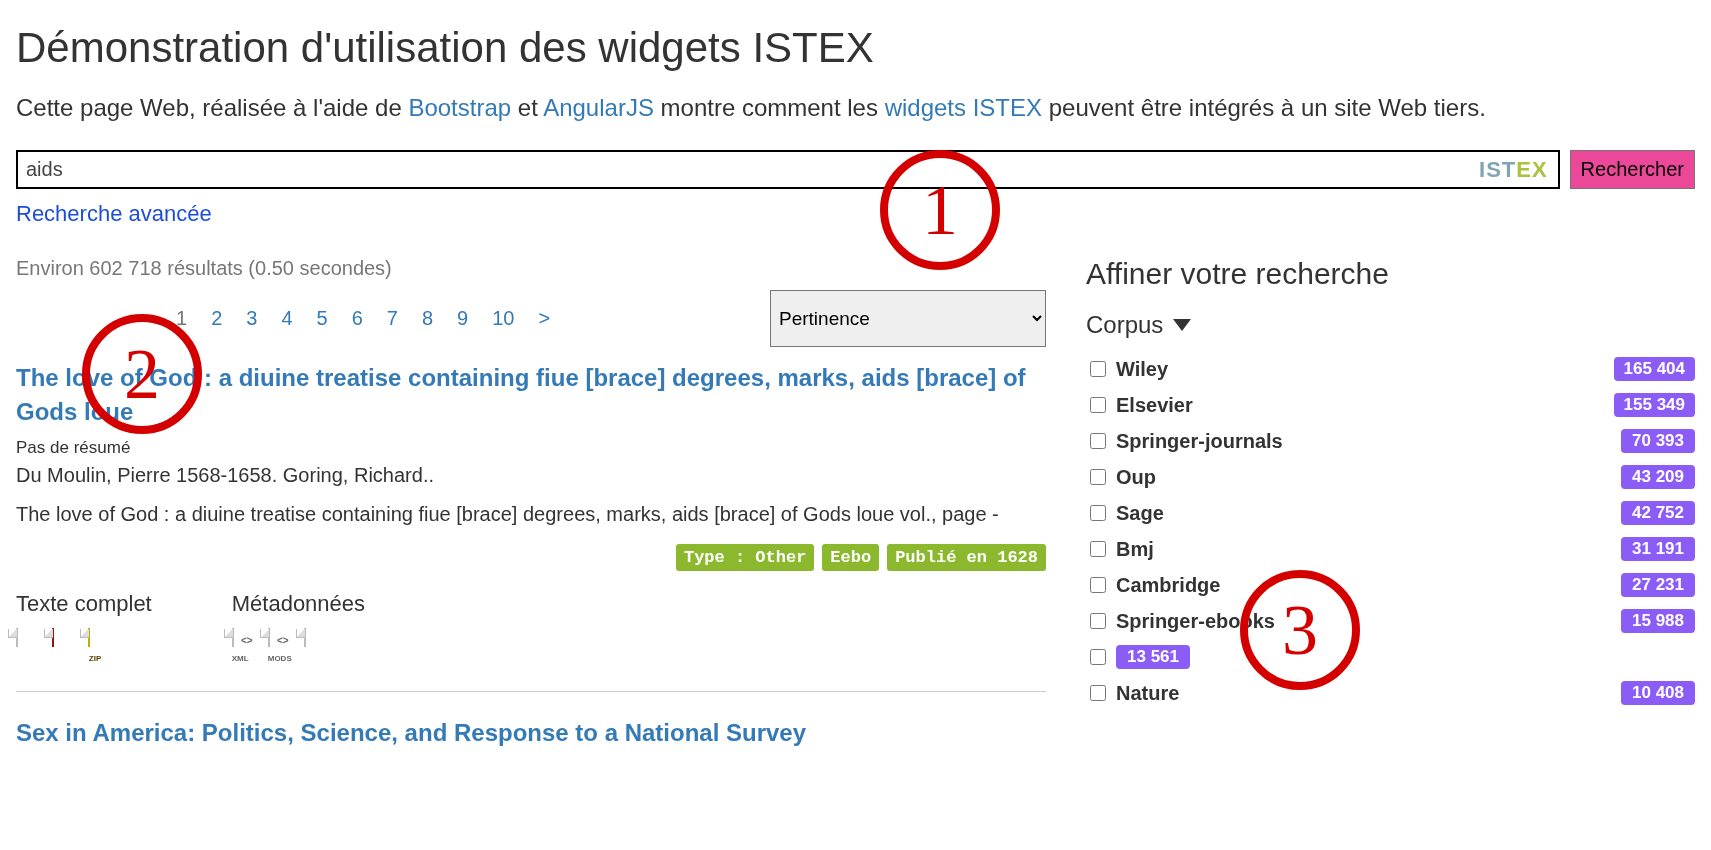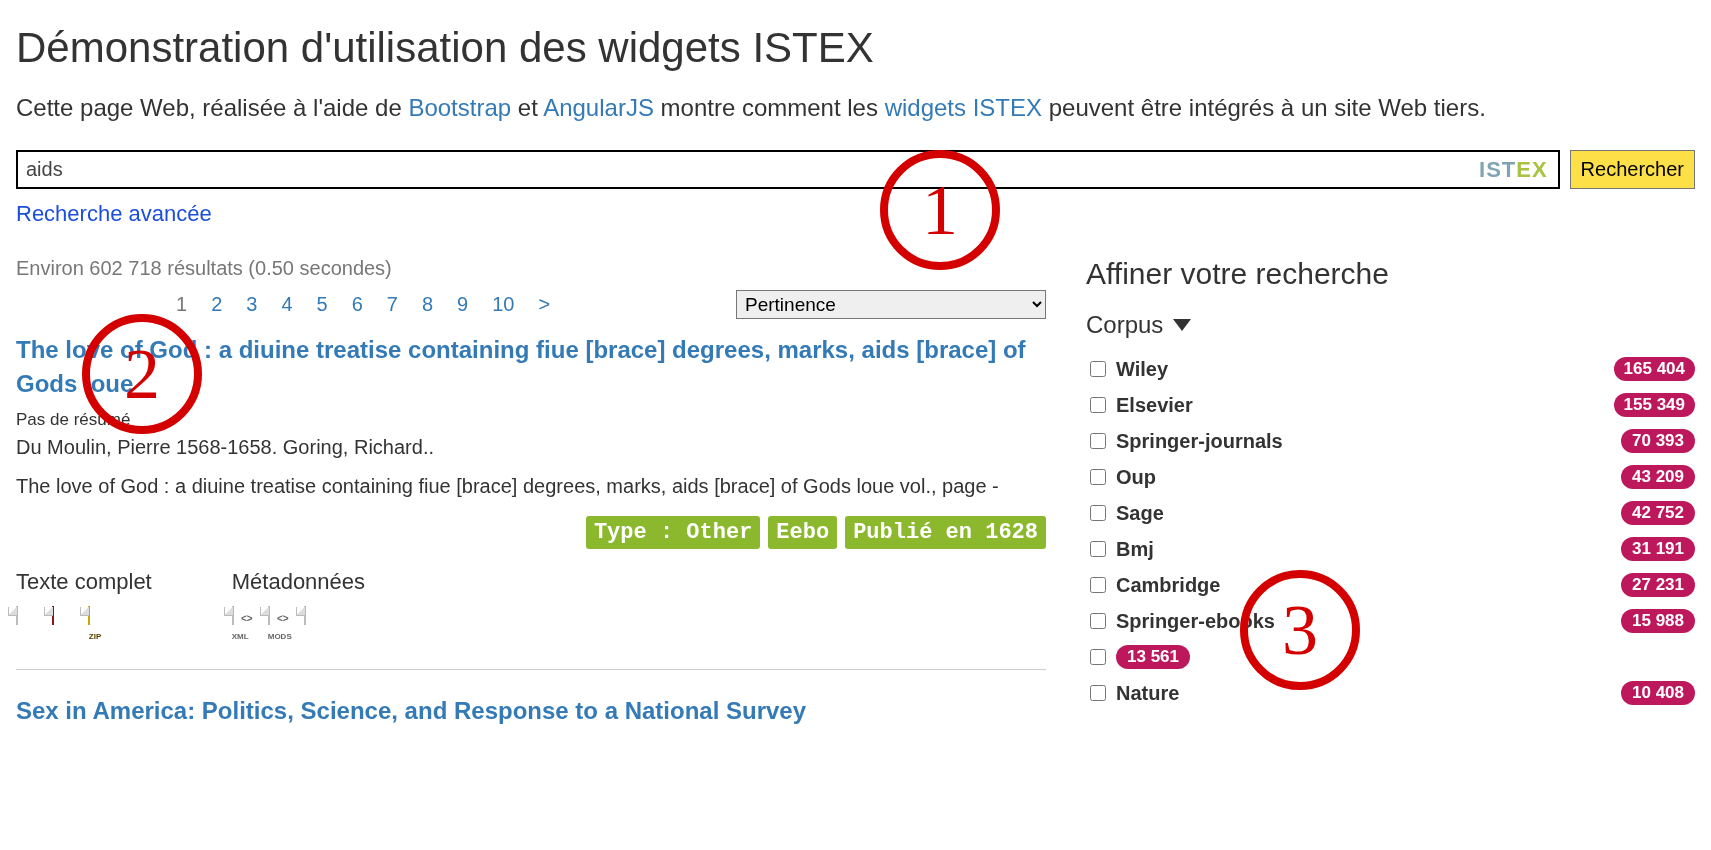--- a/index.html
+++ b/index.html
@@ -52,21 +52,21 @@
   .istex-logo {
     font-weight: 800;
     font-size: 22px;
     letter-spacing: 1px;
     padding: 0 10px;
     font-family: Arial, sans-serif;
   }
   .istex-logo .i1 { color: #7fa5b5; }
   .istex-logo .i2 { color: #a9c23f; }
   .search-btn {
-    background: #fde047;
+    background: #ec4899;
     border: 1px solid #767676;
     padding: 4px 10px;
     font-size: 20px;
     cursor: pointer;
   }
   .adv-link {
     color: #1d4ed8;
     text-decoration: none;
     font-size: 22px;
     display: inline-block;
@@ -96,23 +96,23 @@
   }
   .pager {
     display: flex;
     gap: 24px;
     font-size: 20px;
     padding-left: 160px;
   }
   .pager span { color: #337ab7; cursor: pointer; }
   .pager span.current { color: #777; cursor: default; }
   .sort-select {
-    width: 310px;
+    width: 276px;
     font-size: 19px;
-    padding: 2px 4px;
+    padding: 16px 4px;
     border: 1px solid #767676;
   }
   .result-title {
     font-size: 24px;
     font-weight: 700;
     color: #337ab7;
     margin: 0 0 10px;
     line-height: 1.4;
   }
   .result-title a { color: #337ab7; text-decoration: none; }
@@ -123,21 +123,21 @@
     display: flex;
     gap: 8px;
     justify-content: flex-end;
     margin-bottom: 20px;
   }
   .tag {
     background: #8bb82d;
     color: #fff;
     font-family: "Courier New", monospace;
     font-weight: 700;
-    font-size: 22px;
+    font-size: 17px;
     padding: 4px 8px;
     border-radius: 3px;
   }
   .dl-row { display: flex; gap: 80px; margin-bottom: 26px; }
   .dl-group h4 {
     font-size: 22px;
     font-weight: 400;
     margin: 0 0 12px;
     color: #333;
   }
@@ -203,26 +203,26 @@
   }
   .facet-item {
     display:flex;
     align-items:center;
     margin-bottom: 12px;
     font-size: 20px;
   }
   .facet-item input { width:16px; height:16px; margin-right:10px; }
   .facet-item .flabel { font-weight:700; color:#333; flex:1; }
   .fcount {
-    background:#be185d;
+    background:#8b5cf6;
     color:#fff;
     font-weight:700;
     font-size:17px;
     padding: 2px 10px;
-    border-radius: 12px;
+    border-radius: 4px;
     min-width: 74px;
     text-align:center;
   }
   
   .anno {
     position:absolute;
     width:120px; height:120px;
     border: 8px solid #d40000;
     border-radius:50%;
     color:#d40000;

